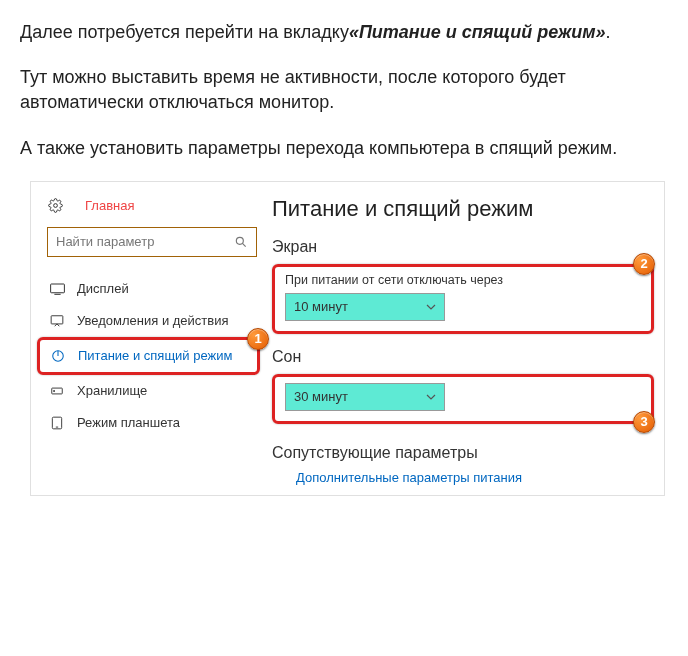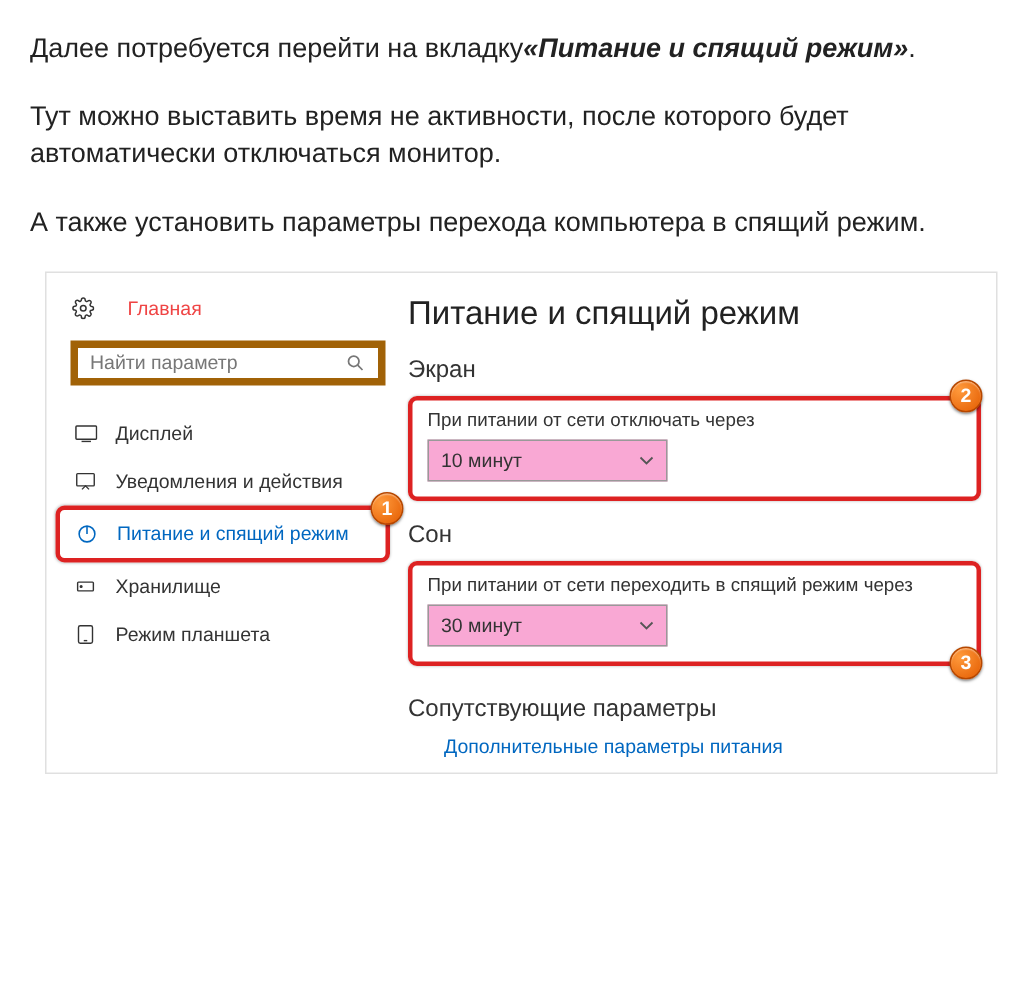--- a/index.html
+++ b/index.html
@@ -18,21 +18,21 @@
     border: 1px solid #e0e0e0;
     width: 635px;
     margin-left: 10px;
     font-size: 13px;
     display: flex;
     background: #fff;
   }
   .sidebar { width: 235px; padding: 16px 0 10px 16px; }
   .home-row { display: flex; align-items: center; gap: 22px; margin-bottom: 14px; color: #ef4444; }
   .search-box {
-    border: 5px solid #a16207;
+    border: 1px solid #a16207;
     height: 30px;
     display: flex;
     align-items: center;
     padding: 0 8px;
     width: 210px;
     color: #777;
     justify-content: space-between;
     margin-bottom: 16px;
   }
   .category-label { color: #777; font-size: 12px; margin-bottom: 10px; }
@@ -57,21 +57,21 @@
     border: 3px solid #d22;
     border-radius: 6px;
     padding: 6px 10px 10px 10px;
     margin-bottom: 14px;
     box-shadow: 0 0 2px rgba(0,0,0,.3);
   }
   .field-label { font-size: 12.5px; color: #333; margin-bottom: 6px; }
   .select {
     border: 1px solid #999; height: 28px; width: 160px;
     display: flex; align-items: center; justify-content: space-between;
-    padding: 0 8px; font-size: 13px; color: #333; background: #f9a8d4;
+    padding: 0 8px; font-size: 13px; color: #333; background: #5eead4;
   }
   .badge {
     position: absolute;
     width: 22px; height: 22px; border-radius: 50%;
     background: radial-gradient(circle at 30% 30%, #ff9a3c, #e35b00);
     border: 1px solid #b54700;
     color: #fff; font-weight: bold; font-size: 13px;
     display: flex; align-items: center; justify-content: center;
     box-shadow: 0 1px 2px rgba(0,0,0,.5), inset 0 1px 1px rgba(255,255,255,.4);
   }
@@ -181,21 +181,20 @@
         <span>
             <svg width="10" height="6" viewBox="0 0 10 6" fill="none" stroke="#555" stroke-width="1.2">
               <path d="M1 1l4 4 4-4"></path>
             </svg>
           </span>
       </div>
     </div>
 
     <div class="section-title">Сон</div>
     <div class="highlight-box">
-      <div class="field-label">При питании от сети переходить в спящий режим через</div>
       <div class="select">
         <span>30 минут</span>
         <span>
             <svg width="10" height="6" viewBox="0 0 10 6" fill="none" stroke="#555" stroke-width="1.2">
               <path d="M1 1l4 4 4-4"></path>
             </svg>
           </span>
       </div>
       <div class="badge" style="bottom:-12px; right:-4px;">3</div>
     </div>

